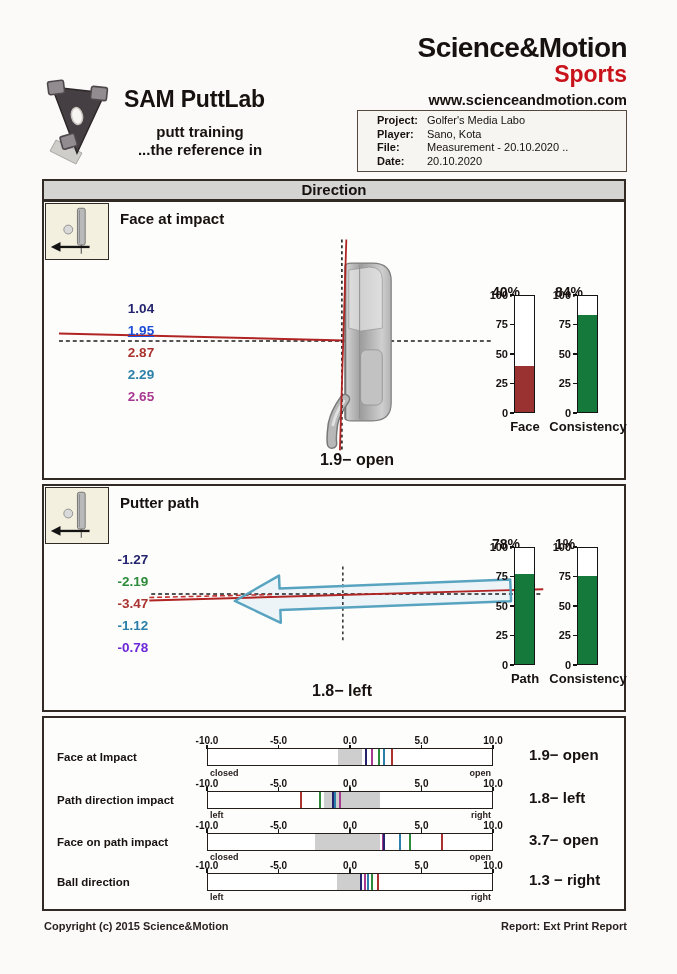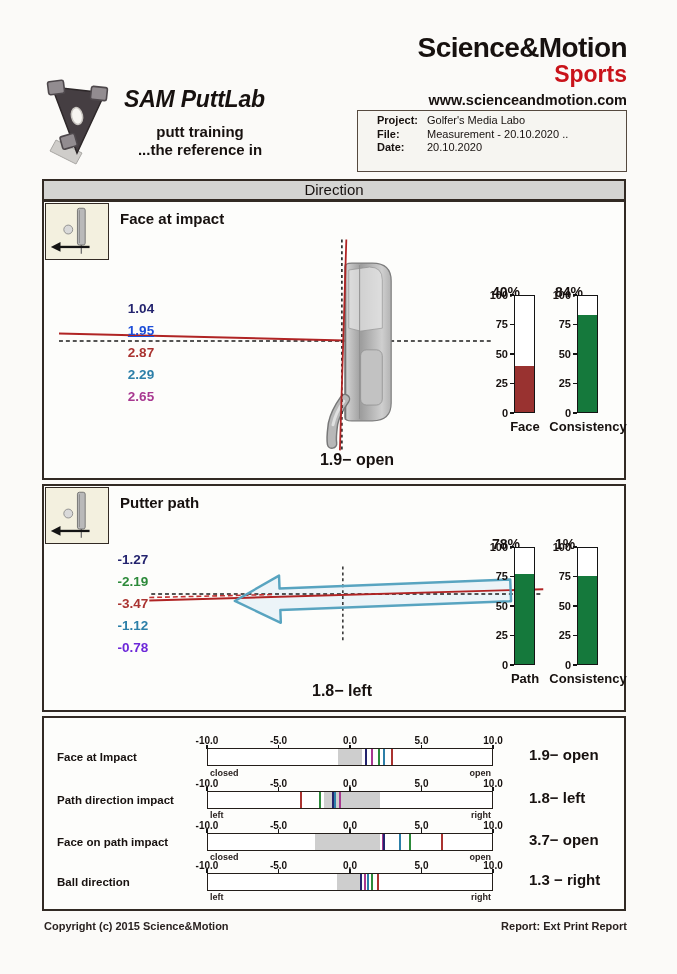--- a/index.html
+++ b/index.html
@@ -1,37 +1,37 @@
 <!DOCTYPE html>
 <html><head>
 <meta charset="utf-8">
 <style>
   html,body{margin:0;padding:0;background:#e9e7e4;}
   .page{position:relative;width:677px;height:974px;background:#fbfaf8;margin:0 auto;
         font-family:"Liberation Sans", sans-serif;color:#17110f;overflow:hidden;}
 
   
   .logo{position:absolute;left:46px;top:78px;width:66px;height:88px;}
-  .brand-title{position:absolute;left:124px;top:86px;font-size:23px;font-weight:700;letter-spacing:-.2px;font-style:italic;}
+  .brand-title{position:absolute;left:124px;top:86px;font-size:23px;font-weight:700;letter-spacing:-.2px;}
   .brand-sub{position:absolute;left:116px;top:123px;width:168px;text-align:center;
              font-size:15px;font-weight:700;line-height:18px;}
   .header-right{position:absolute;right:50px;top:33px;text-align:right;}
   .company-name{font-size:28px;font-weight:600;letter-spacing:-.6px;line-height:29px;}
   .company-div{font-size:23px;font-weight:700;color:#c9131a;line-height:25px;}
   .company-url{font-size:14.5px;font-weight:600;line-height:16px;margin-top:5px;}
   .info-box{position:absolute;left:357px;top:110px;width:270px;height:62px;box-sizing:border-box;
             border:1.6px solid #55493f;background:#f6f5f1;padding:3px 0 0 8px;}
   .irow{display:flex;font-size:11px;line-height:13.6px;}
   .ilab{width:50px;font-weight:700;padding-left:11px;}
   .ival{font-weight:400;}
 
   
   .dir-bar{position:absolute;left:42px;top:179px;width:584px;height:22px;box-sizing:border-box;
            border:2px solid #322a24;background:#d4d4d2;text-align:center;
-           font-size:15px;font-weight:400;line-height:18px;}
+           font-size:15px;font-weight:700;line-height:18px;}
   .panel{position:absolute;left:42px;width:584px;box-sizing:border-box;
          border:2px solid #322a24;background:#fdfdfb;}
   .panel-face{top:200px;height:280px;}
   .panel-path{top:484px;height:228px;}
   .panel-scales{top:716px;height:195px;}
   .icon-box{position:absolute;left:1px;top:1px;width:64px;height:57px;box-sizing:border-box;
             border:1.6px solid #322a24;background:#f3f0df;}
   .panel-title{position:absolute;left:76px;top:8px;font-size:15px;font-weight:700;}
   .gfx{position:absolute;left:0;top:0;width:100%;height:100%;pointer-events:none;}
 
@@ -98,20 +98,24 @@
   <div class="header-right">
     <div class="company-name">Science&amp;Motion</div>
     <div class="company-div">Sports</div>
     <div class="company-url">www.scienceandmotion.com</div>
   </div>
 
   <div class="info-box">
     <div class="irow">
       <div class="ilab">Project:</div>
       <div class="ival">Golfer's Media Labo</div>
+    </div>
+    <div class="irow">
+      <div class="ilab">Player:</div>
+      <div class="ival">Sano, Kota</div>
     </div>
     <div class="irow">
       <div class="ilab">File:</div>
       <div class="ival">Measurement - 20.10.2020 ..</div>
     </div>
     <div class="irow">
       <div class="ilab">Date:</div>
       <div class="ival">20.10.2020</div>
     </div>
   </div>

